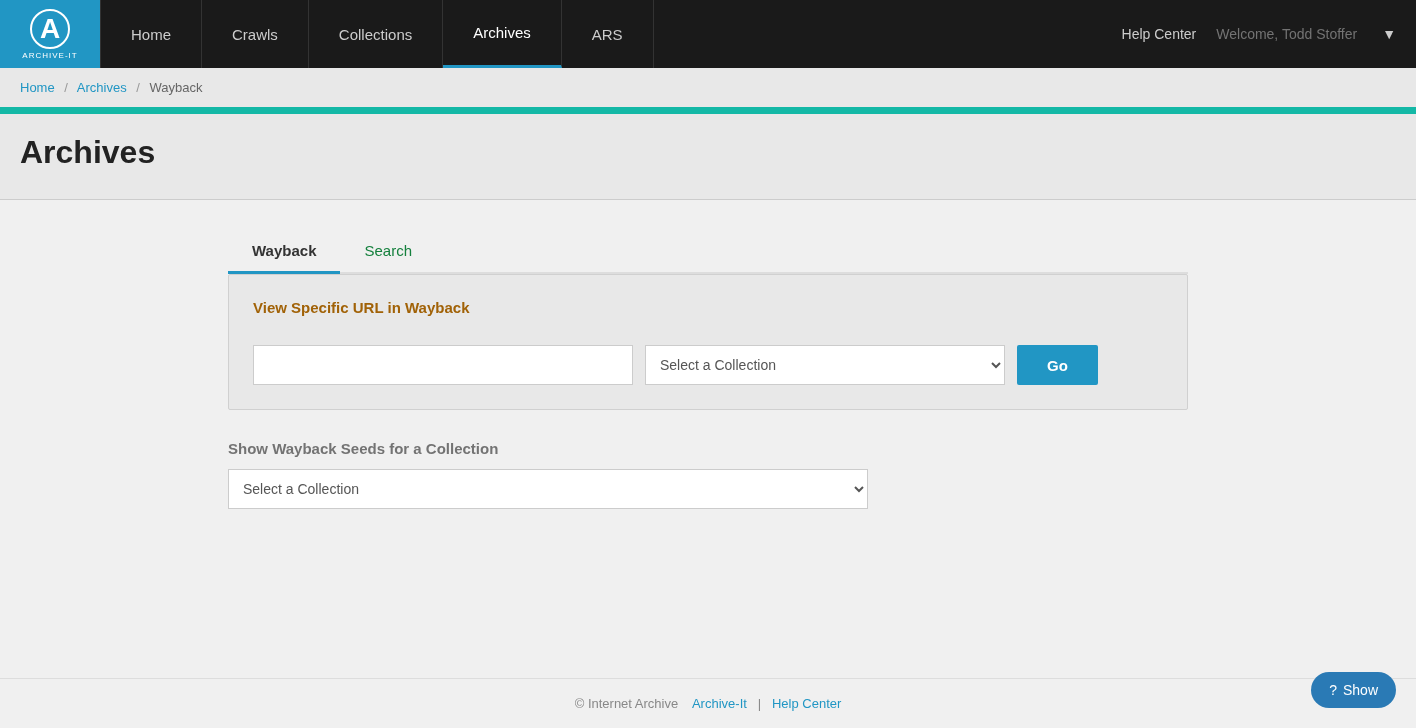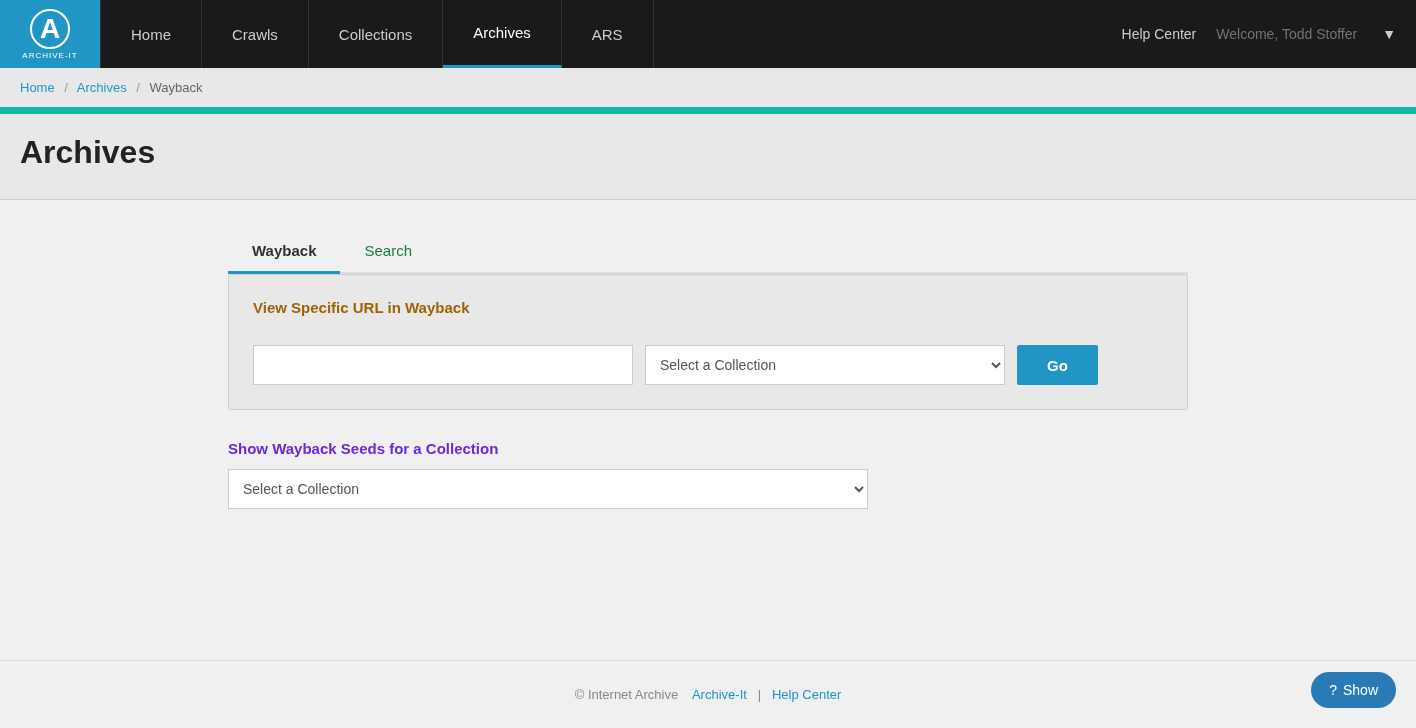--- a/index.html
+++ b/index.html
@@ -183,21 +183,21 @@
       border-radius: 2px;
     }
 
     
     .seeds-section {
       margin-top: 30px;
     }
     .seeds-title {
       font-size: 15px;
       font-weight: bold;
-      color: #6d28d9;
+      color: #737373;
       margin-bottom: 12px;
     }
     .seeds-select {
       width: 640px;
       height: 40px;
       padding: 0 10px;
       border: 1px solid #ccc;
       background: white;
       font-size: 14px;
       color: #555;
@@ -207,21 +207,21 @@
     }
 
     
     .footer {
       position: fixed;
       bottom: 0;
       left: 0;
       right: 0;
       background: #f0f0f0;
       border-top: 1px solid #ddd;
-      padding: 26px;
+      padding: 17px;
       text-align: center;
       font-size: 13px;
       color: #888;
     }
     .footer a { color: #2196c4; text-decoration: none; }
 
     
     .help-btn {
       position: fixed;
       bottom: 20px;

